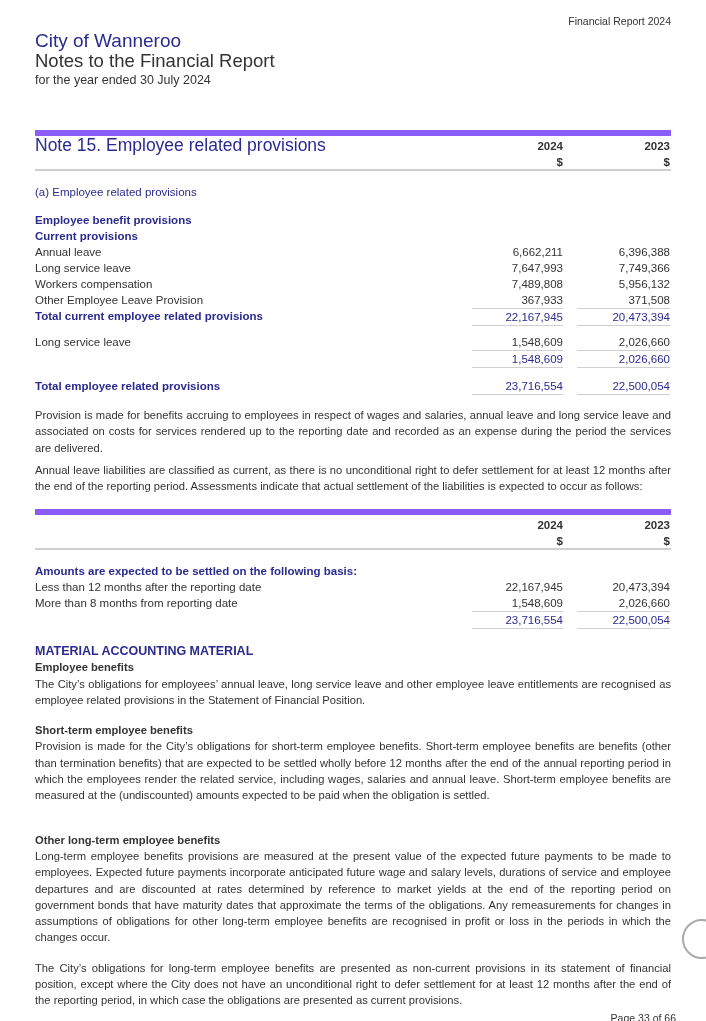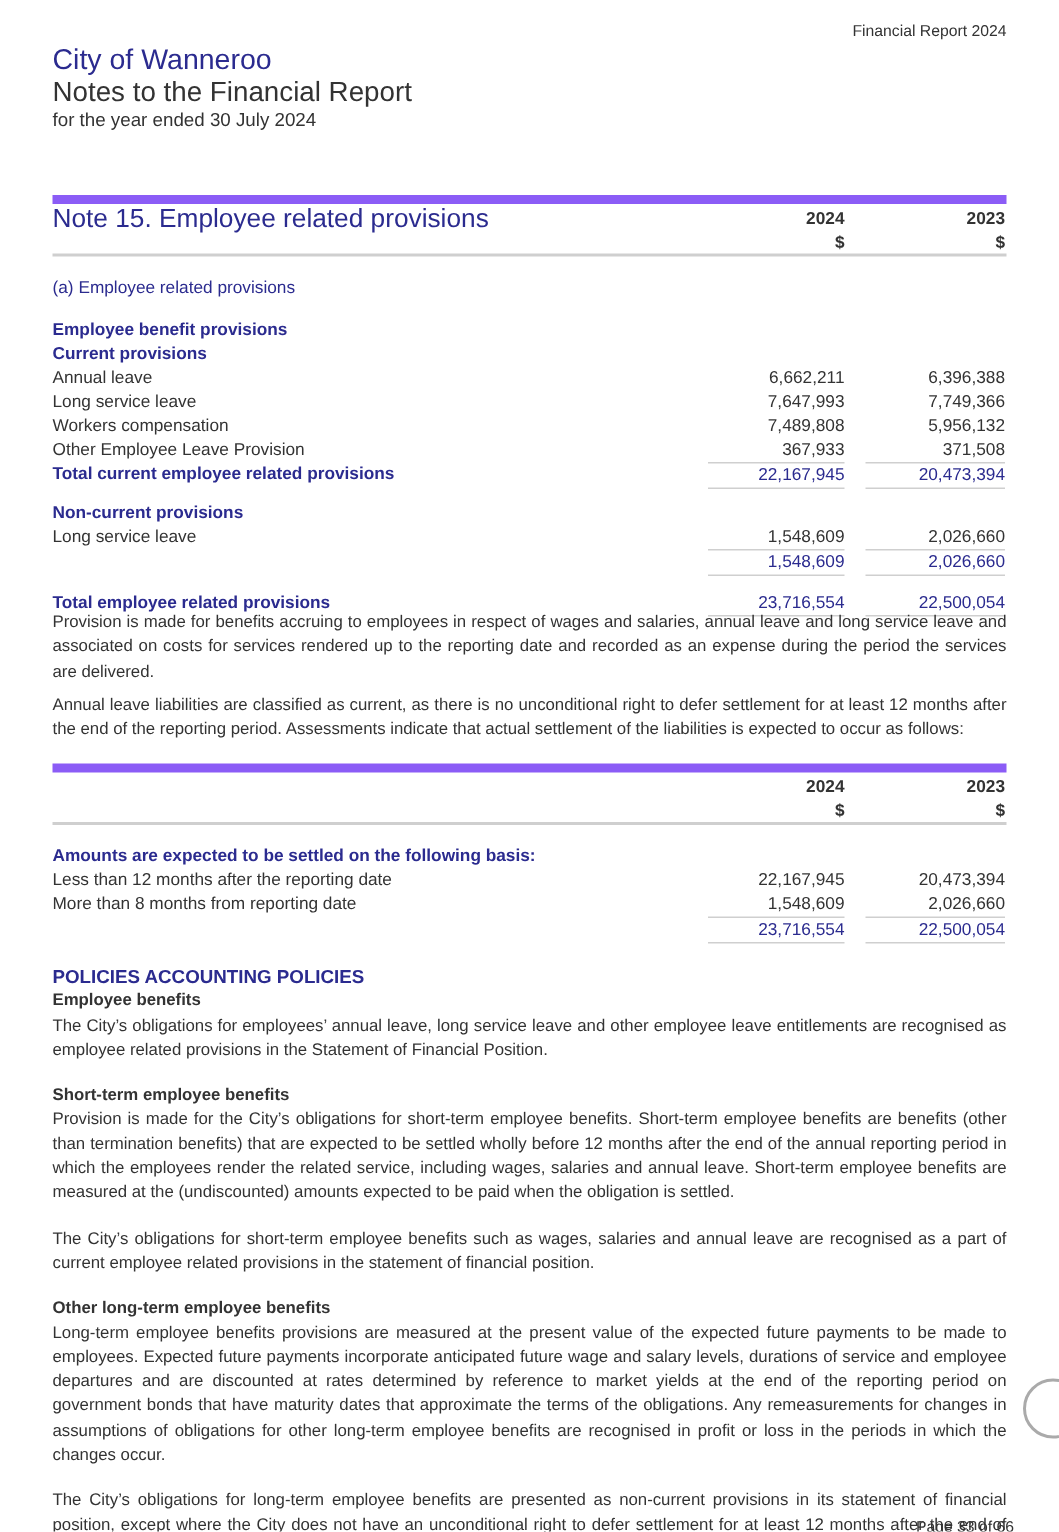--- a/index.html
+++ b/index.html
@@ -111,23 +111,20 @@
     <span class="lbl">Other Employee Leave Provision</span>
     <span class="v1">367,933</span>
     <span class="v2">371,508</span>
   </div>
   <div class="row total">
     <span class="lbl blue bold">Total current employee related provisions</span>
     <span class="v1">22,167,945</span>
     <span class="v2">20,473,394</span>
   </div>
   <div style="height:10px"></div>
-  <div class="row blue bold">
-      <span class="lbl">Non-current provisions</span>
-    </div>
   <div class="row">
     <span class="lbl">Long service leave</span>
     <span class="v1">1,548,609</span>
     <span class="v2">2,026,660</span>
   </div>
   <div class="row total">
     <span class="v1">1,548,609</span>
     <span class="v2">2,026,660</span>
   </div>
   <div style="height:12px"></div>
@@ -166,28 +163,27 @@
     <span class="v1">1,548,609</span>
     <span class="v2">2,026,660</span>
   </div>
   <div class="row total">
     <span class="v1">23,716,554</span>
     <span class="v2">22,500,054</span>
   </div>
 </div>
 
 <div class="para" style="top:643px;">
-  <div class="h-blue">POLICIES ACCOUNTING POLICIES</div>
+  <div class="h-blue">MATERIAL ACCOUNTING MATERIAL</div>
   <div class="h-dark">Employee benefits</div>
   <div>The City’s obligations for employees’ annual leave, long service leave and other employee leave entitlements are recognised as employee related provisions in the Statement of Financial Position.</div>
   <div style="height:14px"></div>
   <div class="h-dark">Short-term employee benefits</div>
   <div>Provision is made for the City’s obligations for short-term employee benefits. Short-term employee benefits are benefits (other than termination benefits) that are expected to be settled wholly before 12 months after the end of the annual reporting period in which the employees render the related service, including wages, salaries and annual leave. Short-term employee benefits are measured at the (undiscounted) amounts expected to be paid when the obligation is settled.</div>
   <div style="height:14px"></div>
-  <div>The City’s obligations for short-term employee benefits such as wages, salaries and annual leave are recognised as a part of current employee related provisions in the statement of financial position.</div>
   <div style="height:14px"></div>
   <div class="h-dark">Other long-term employee benefits</div>
   <div>Long-term employee benefits provisions are measured at the present value of the expected future payments to be made to employees. Expected future payments incorporate anticipated future wage and salary levels, durations of service and employee departures and are discounted at rates determined by reference to market yields at the end of the reporting period on government bonds that have maturity dates that approximate the terms of the obligations. Any remeasurements for changes in assumptions of obligations for other long-term employee benefits are recognised in profit or loss in the periods in which the changes occur.</div>
   <div style="height:14px"></div>
   <div>The City’s obligations for long-term employee benefits are presented as non-current provisions in its statement of financial position, except where the City does not have an unconditional right to defer settlement for at least 12 months after the end of the reporting period, in which case the obligations are presented as current provisions.</div>
 </div>
 
 <div class="stamp"></div>
 <div class="footer">Page 33 of 66</div>
 

